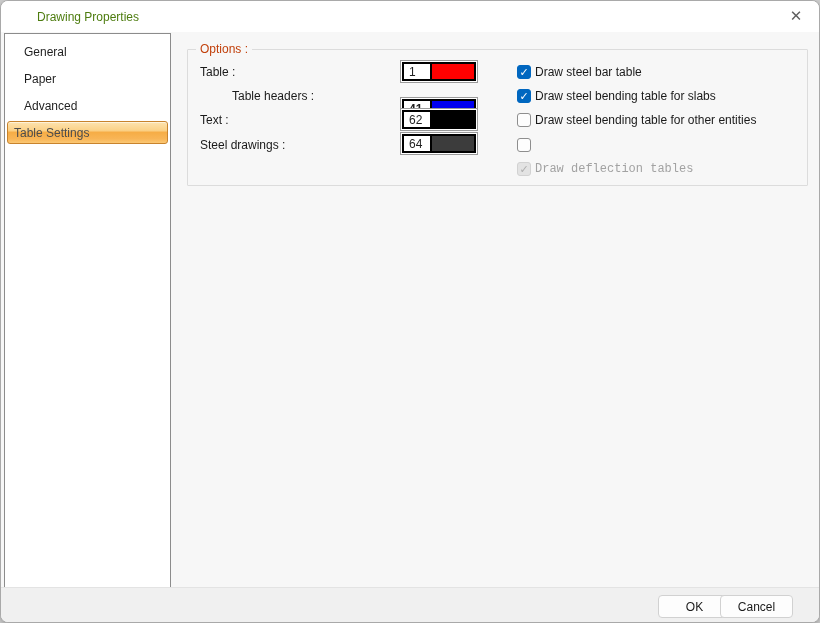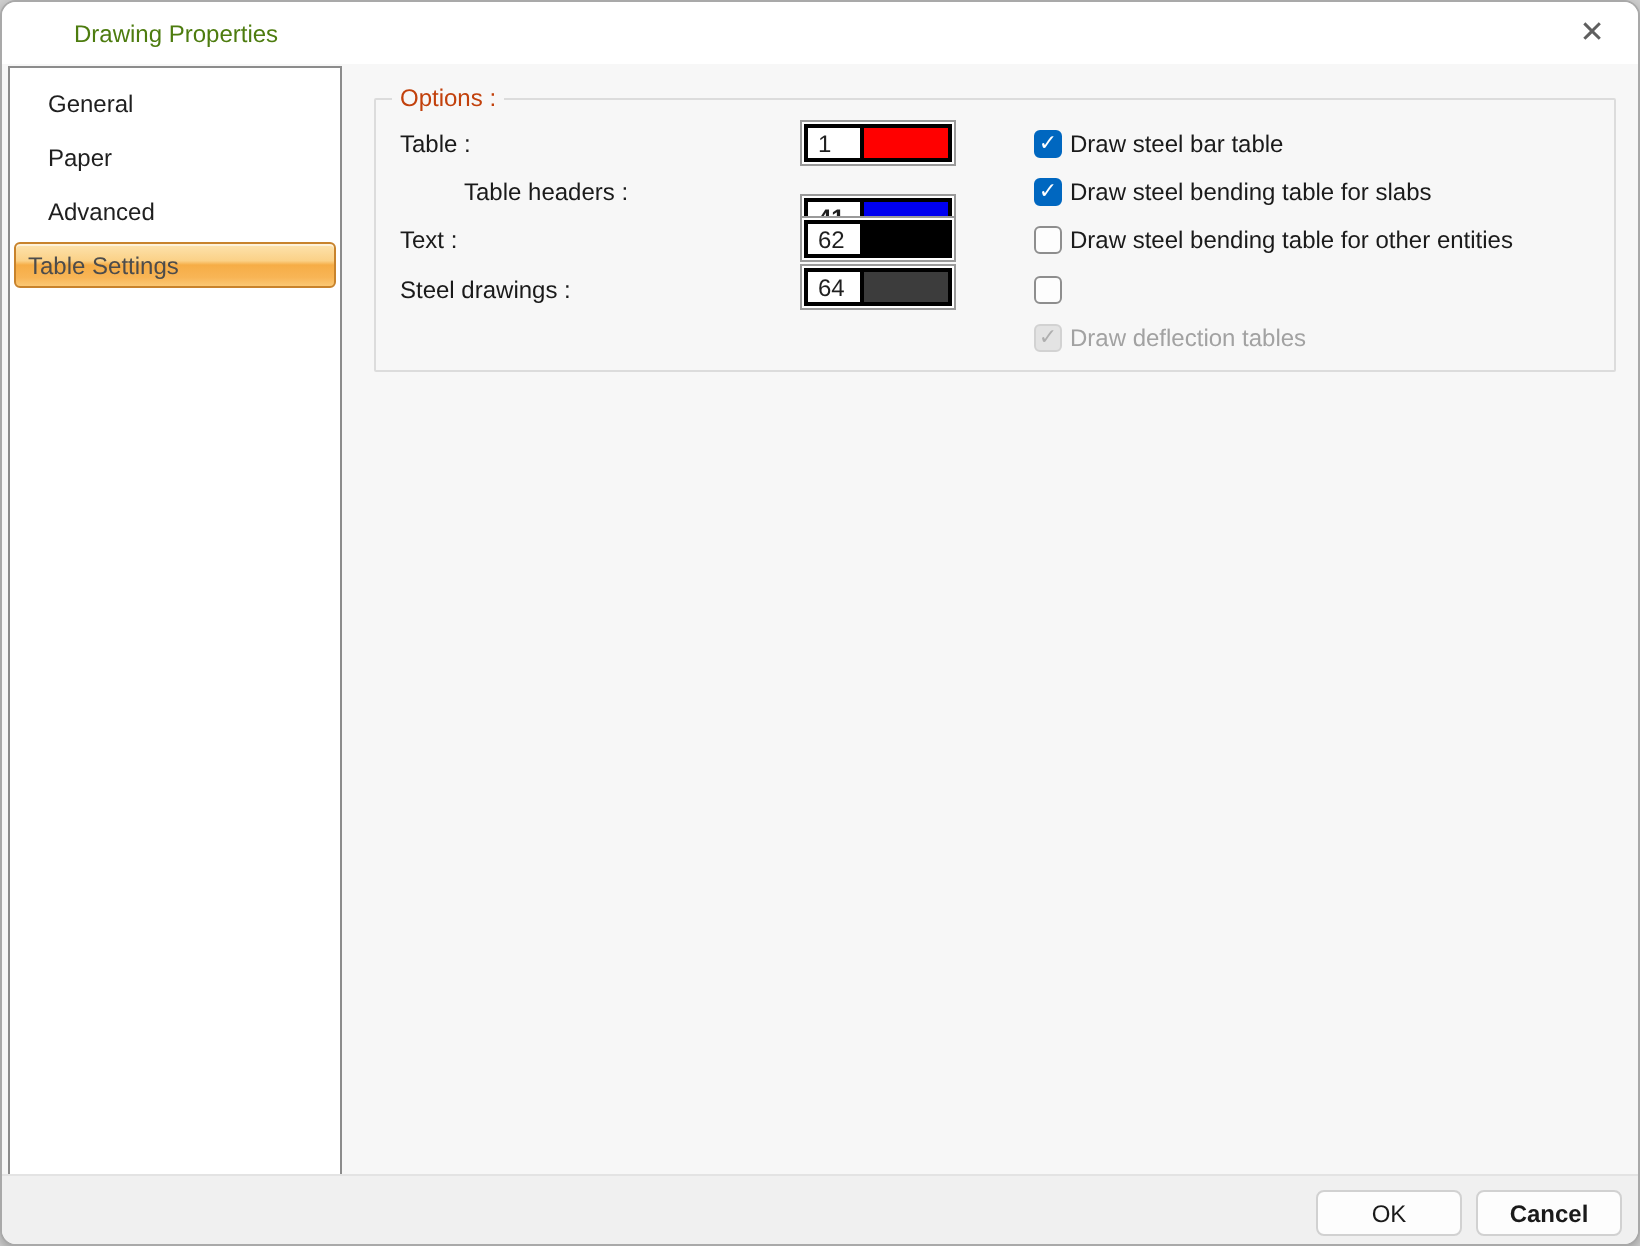--- a/index.html
+++ b/index.html
@@ -64,34 +64,34 @@
   }
   .cb-box {
     width:14px; height:14px; border-radius:3px; flex:0 0 auto;
     border:1px solid #8e8e8e; background:#fdfdfd;
     display:flex; align-items:center; justify-content:center;
     font-size:11px; line-height:1; color:transparent;
   }
   .cb-row.checked .cb-box { background:#0067c0; border-color:#0067c0; color:#ffffff; }
   .cb-row.disabled .cb-box { background:#e3e3e3; border-color:#d2d2d2; color:#aeaeae; }
   .cb-label { font-size:12px; color:#1a1a1a; }
-  .cb-row.disabled .cb-label { color:#a2a2a2; }
+  .cb-row.disabled .cb-label { color:#a2a2a2;font-family:Liberation Mono, monospace; }
   
   .footer {
     position:absolute; left:0; bottom:0; width:100%; height:35px;
     background:#f0f0f0; border-top:1px solid #e3e3e3;
   }
   .btn {
     position:absolute; top:7px; height:23px; width:73px;
     background:#fdfdfd; border:1px solid #d1d1d1; border-radius:4px;
     font-size:12px; color:#1a1a1a; display:flex; align-items:center; justify-content:center;
     cursor:default;
   }
   .btn-ok { right:88px; }
-  .btn-cancel { right:8px;font-weight:bold; }
+  .btn-cancel { right:26px; }
 </style>
 </head>
 <body>
 
 <div class="window">
 
   <div class="titlebar">
     <div class="title">Drawing Properties</div>
     <div class="close-btn">✕</div>
   </div>

